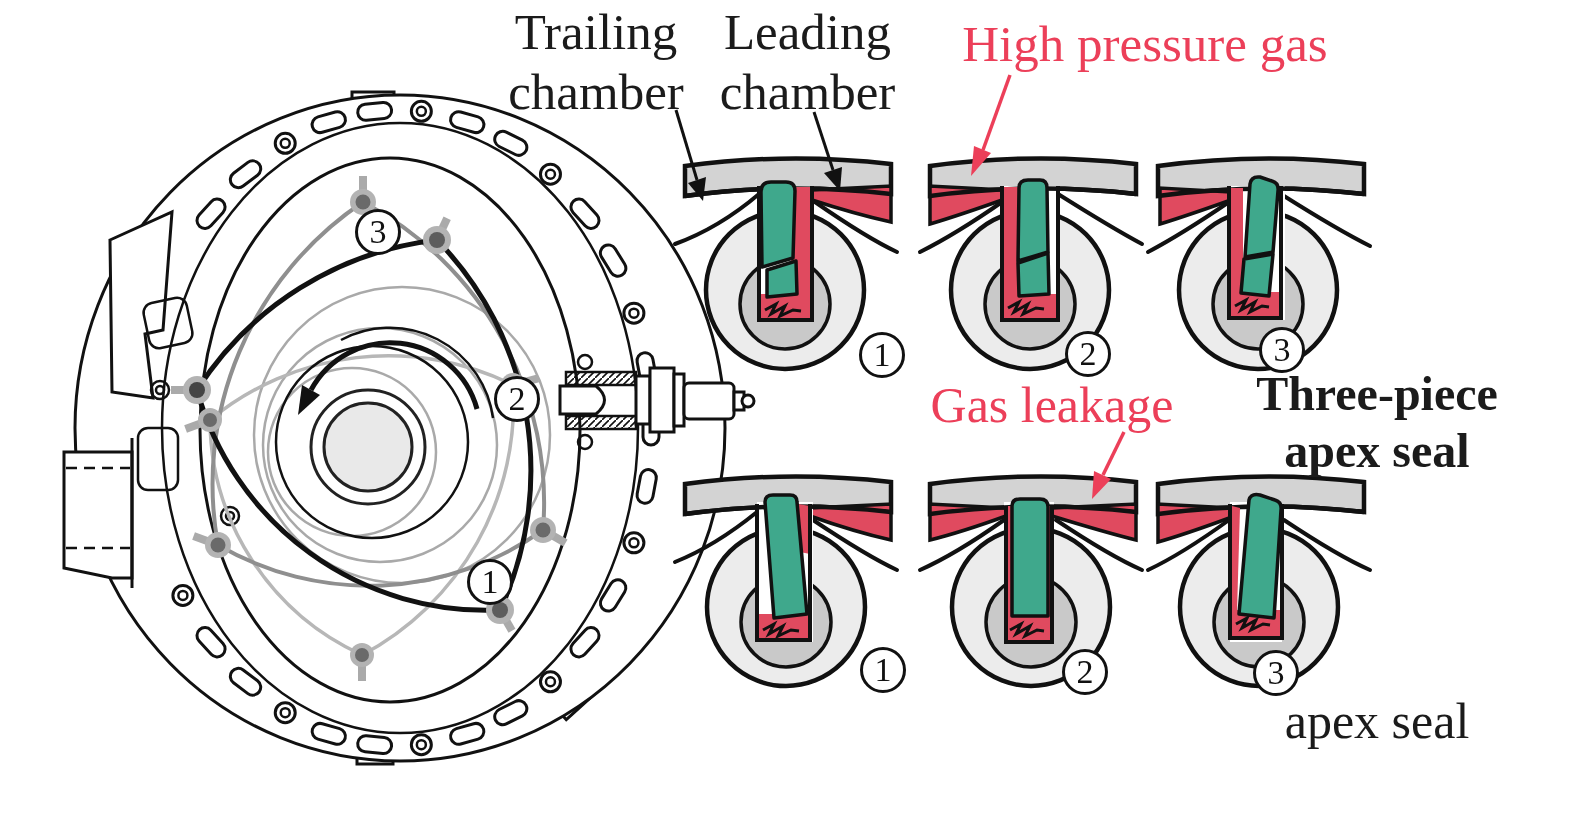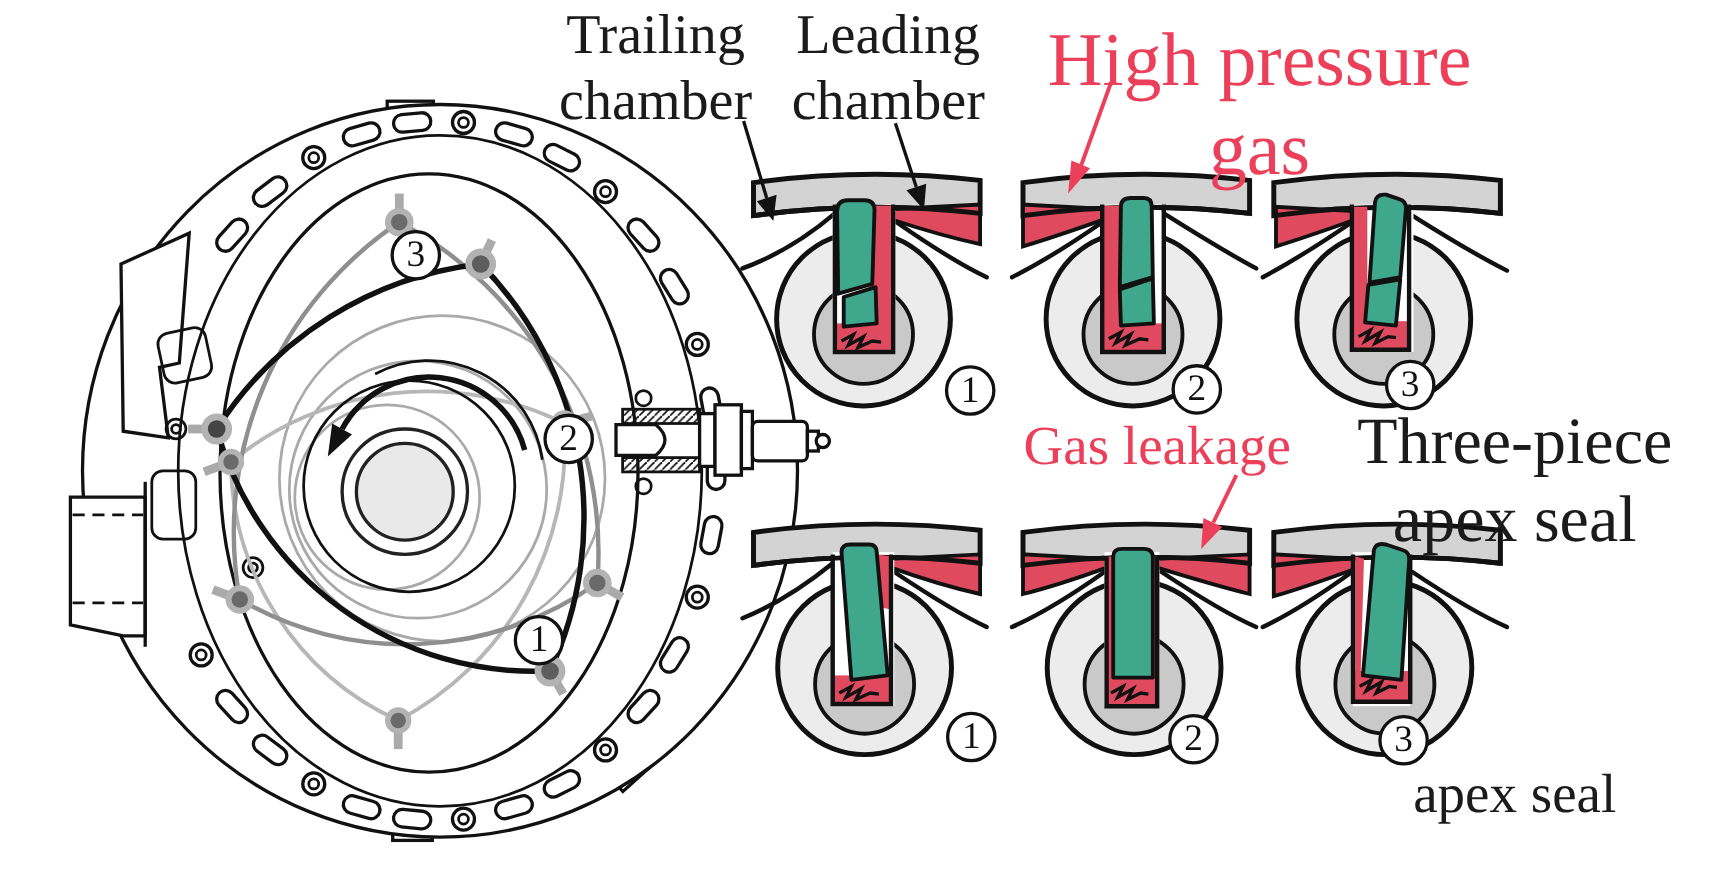--- a/index.html
+++ b/index.html
@@ -314,23 +314,23 @@
 </svg>
 
 <div class="lbl" style="left:440px;top:2px;width:312px;font-size:51px;">
   <div>Trailing</div>
   <div>chamber</div>
 </div>
 <div class="lbl" style="left:655px;top:2px;width:305px;font-size:51px;">
   <div>Leading</div>
   <div>chamber</div>
 </div>
-<div class="lbl red" style="left:930px;top:14px;width:430px;font-size:69px;">High pressure gas</div>
+<div class="lbl red" style="left:930px;top:14px;width:430px;font-size:51px;">High pressure gas</div>
 <div class="lbl red" style="left:902px;top:376px;width:300px;font-size:50px;">Gas leakage</div>
-<div class="lbl" style="left:1232px;top:366px;width:290px;font-size:60px;">
+<div class="lbl" style="left:1232px;top:366px;width:290px;font-size:48px;font-weight:bold;">
   <div>Three-piece</div>
   <div>apex seal</div>
 </div>
 <div class="lbl" style="left:1232px;top:692px;width:290px;font-size:50px;">
   <div>apex seal</div>
 </div>
 
 <div class="numcircle" style="left:378px;top:232px;">3</div>
 <div class="numcircle" style="left:517px;top:399px;">2</div>
 <div class="numcircle" style="left:490px;top:582px;">1</div>

